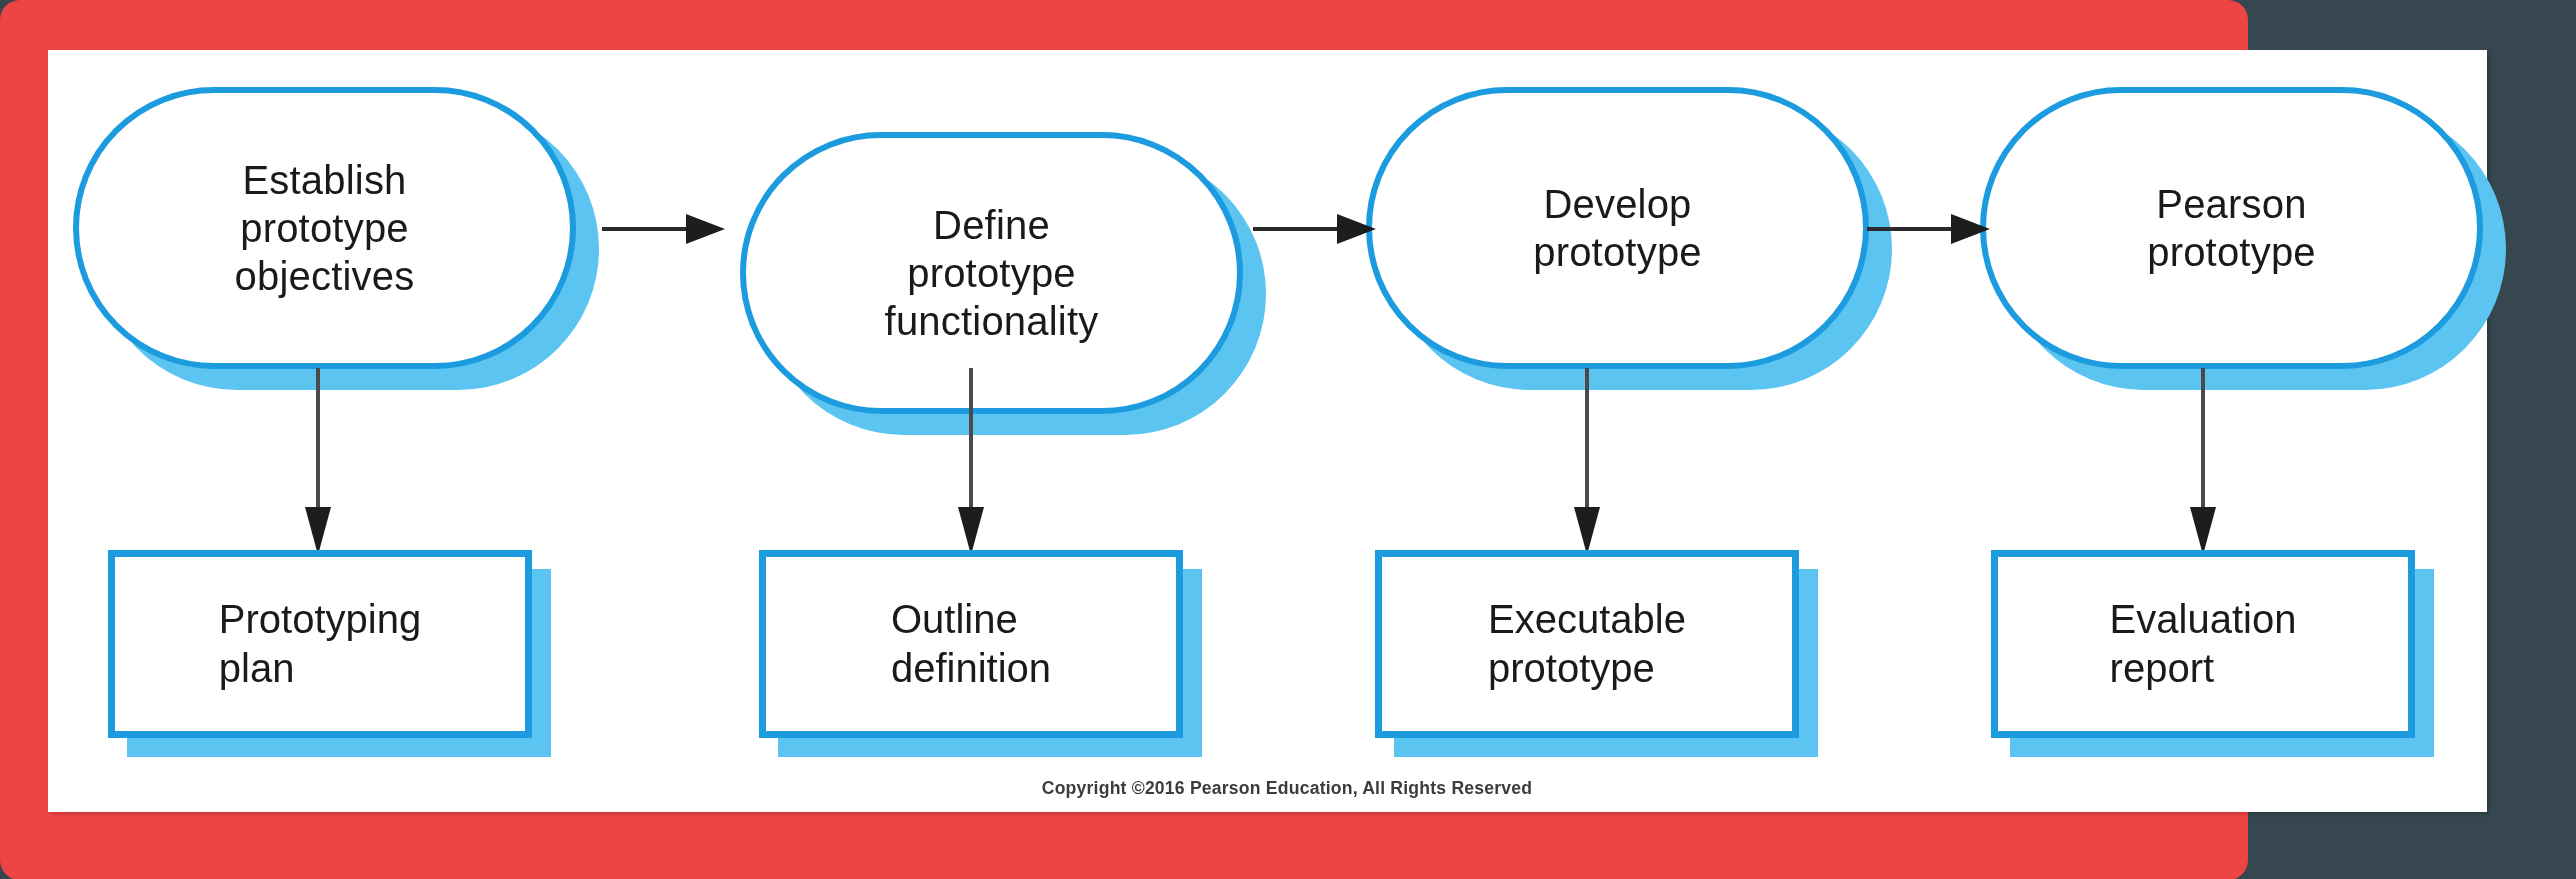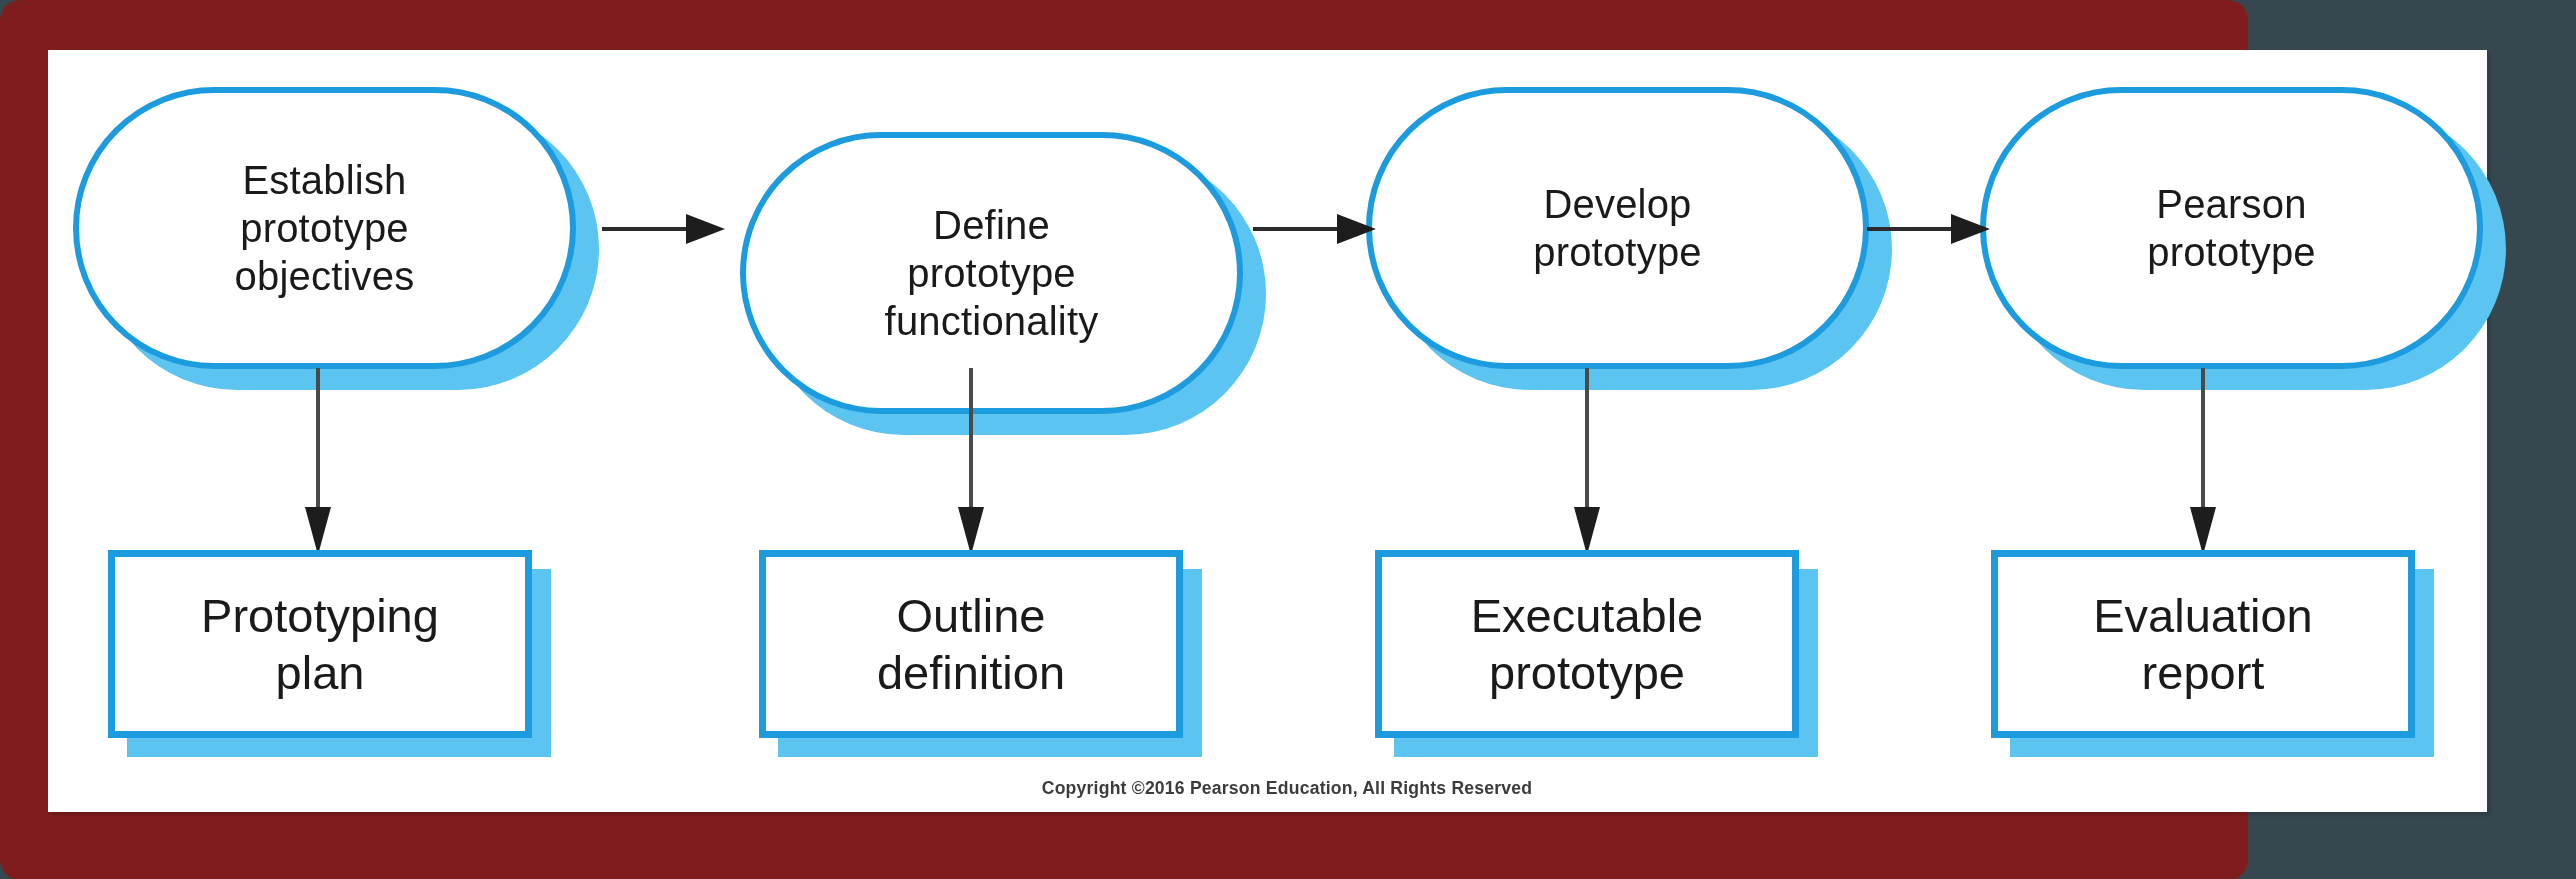--- a/index.html
+++ b/index.html
@@ -11,21 +11,21 @@
     width: 2576px;
     height: 880px;
     font-family: "Liberation Sans", sans-serif;
     overflow: hidden;
   }
 
   #canvas {
     position: relative;
     width: 2248px;
     height: 880px;
-    background: #7f1d1d;
+    background: #ef4444;
     border-radius: 20px;
   }
 
   
   #paper {
     position: absolute;
     left: 48px;
     top: 50px;
     width: 2439px;
     height: 762px;
@@ -165,24 +165,24 @@
     width: 424px;
     height: 188px;
     box-sizing: border-box;
     border: 7px solid #1C9BDF;
     background: #ffffff;
     display: flex;
     align-items: center;
     justify-content: center;
   }
   .doc-node .label {
-    font-size: 47px;
+    font-size: 40px;
     line-height: 1.22;
     color: #1a1a1a;
-    text-align: center;
+    text-align: left;
     white-space: pre-line;
     padding: 0 16px;
   }
 
   .doc-node.d0 { left: 60px; }
   .doc-node.d1 { left: 711px; }
   .doc-node.d2 { left: 1327px; }
   .doc-node.d3 { left: 1943px; }
 
   

